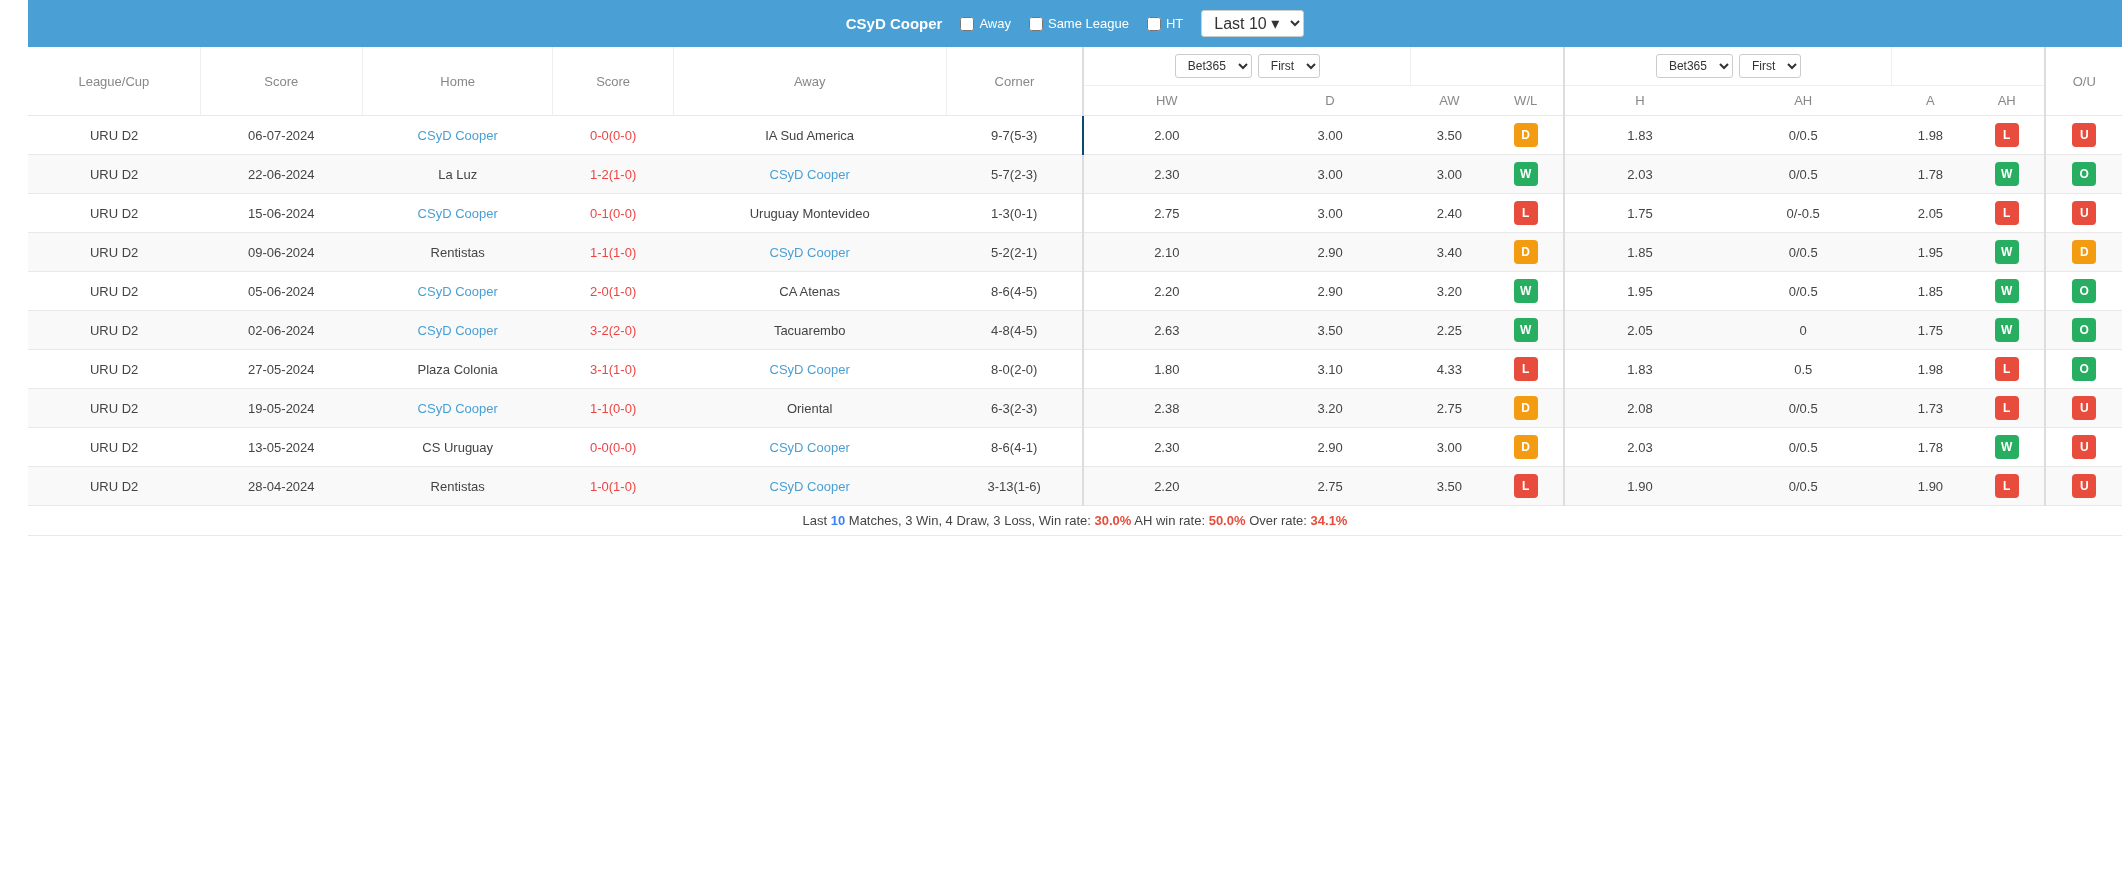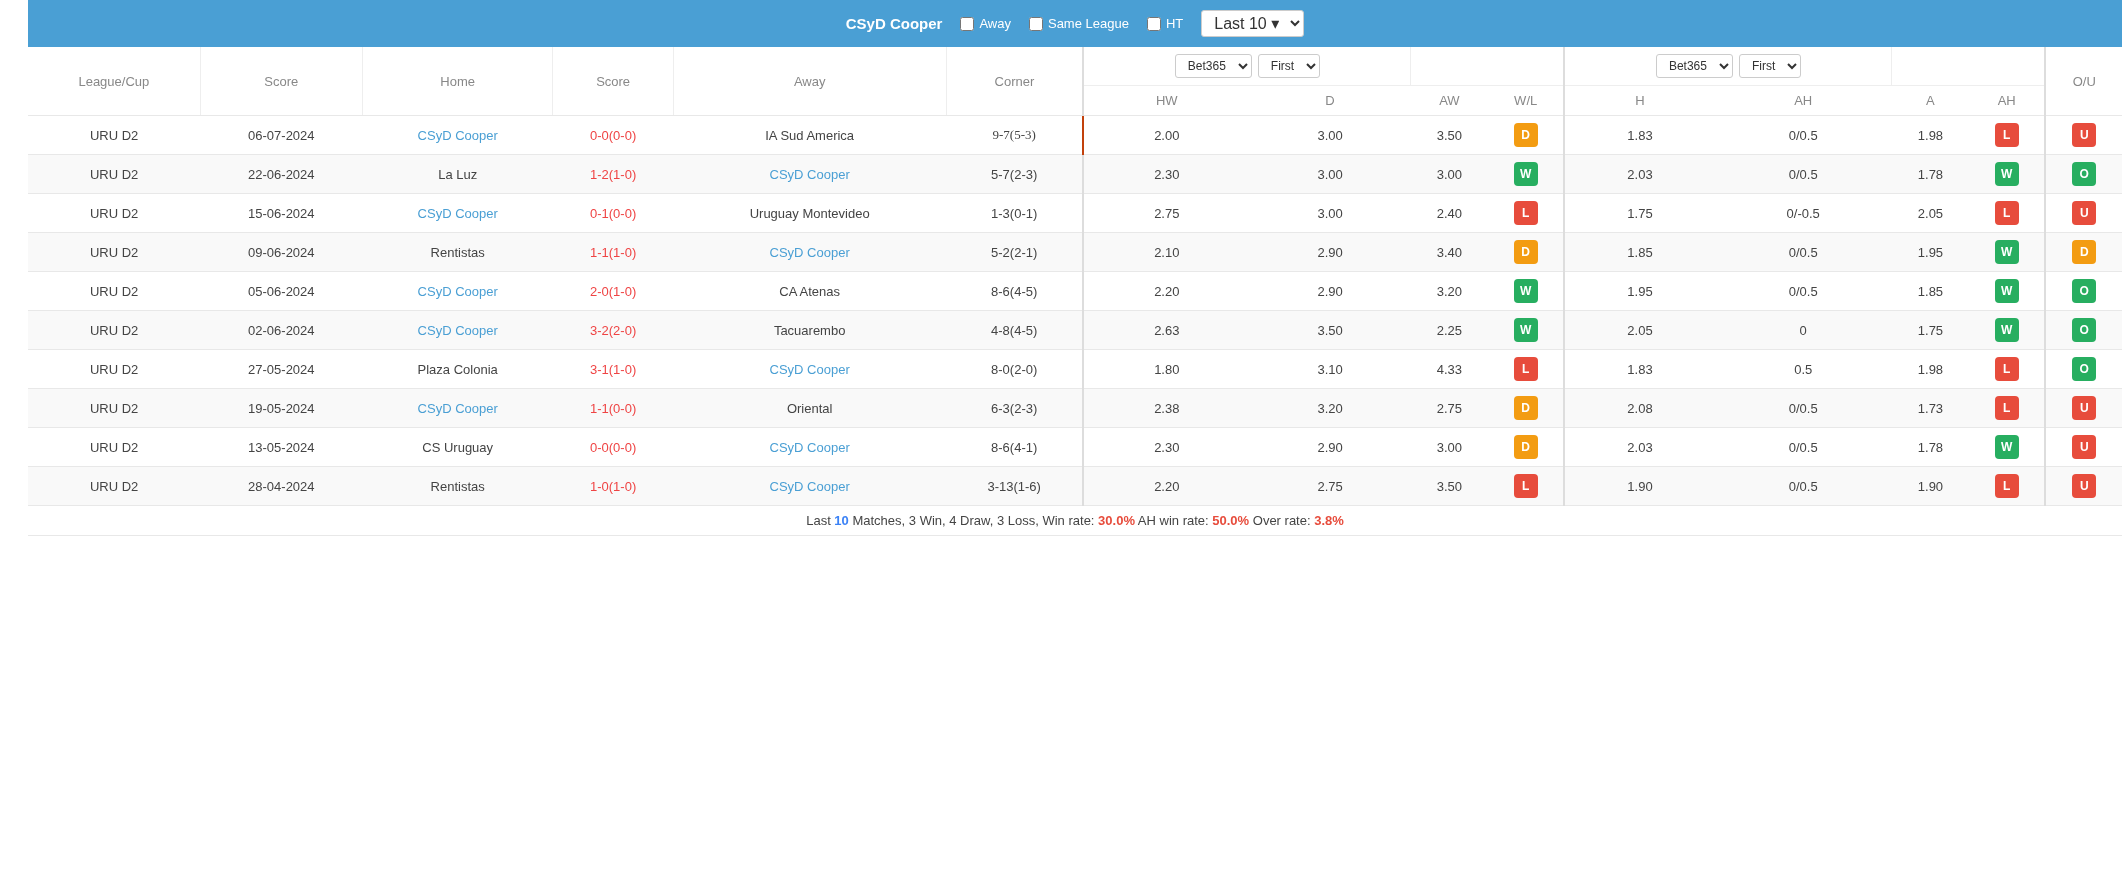--- a/index.html
+++ b/index.html
@@ -145,21 +145,21 @@
         <th style="border-right:2px solid #ddd;">AH</th>
       </tr>
     </thead>
     <tbody id="table-body">
     <tr>
     <td>URU D2</td>
     <td>06-07-2024</td>
     <td><span class="team-link">CSyD Cooper</span></td>
     <td><span class="score-red">0-0(0-0)</span></td>
     <td><span>IA Sud America</span></td>
-    <td style="border-right:2px solid #c2410c;font-family:Liberation Serif, serif;">9-7(5-3)</td>
+    <td style="border-right:2px solid #0c4a6e;">9-7(5-3)</td>
     <td>2.00</td>
     <td>3.00</td>
     <td>3.50</td>
     <td style="border-right:2px solid #ddd;"><span class="badge badge-d">D</span></td>
     <td>1.83</td>
     <td>0/0.5</td>
     <td>1.98</td>
     <td style="border-right:2px solid #ddd;"><span class="badge badge-l">L</span></td>
     <td><span class="badge badge-u">U</span></td>
   </tr>
@@ -316,18 +316,18 @@
     <td style="border-right:2px solid #ddd;"><span class="badge badge-l">L</span></td>
     <td><span class="badge badge-u">U</span></td>
   </tr>
       </tbody>
     <tfoot>
       <tr>
         <td colspan="15" id="footer-cell">
   Last <span style="color:#3b82f6;font-weight:bold;">10</span> Matches, 3 Win, 4 Draw, 3 Loss, Win rate:
   <span class="footer-highlight">30.0%</span>
   AH win rate: <span class="footer-highlight">50.0%</span>
-  Over rate: <span class="footer-highlight">3.8%</span>
+  Over rate: <span class="footer-highlight">34.1%</span>
 </td>
       </tr>
     </tfoot>
   </table>
 </div>
 
 </body></html>

